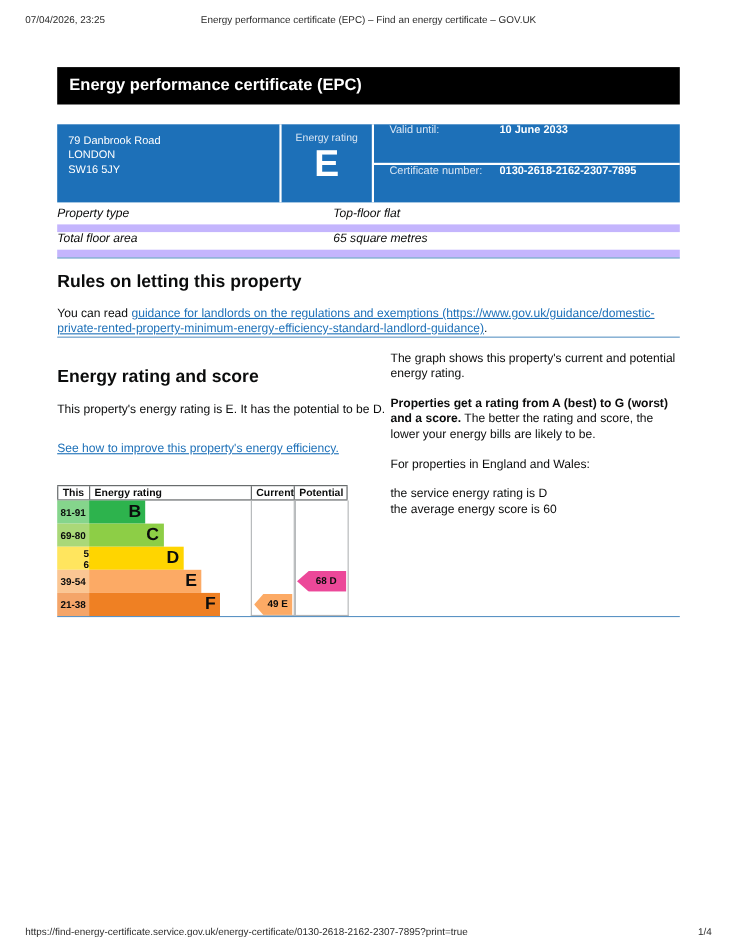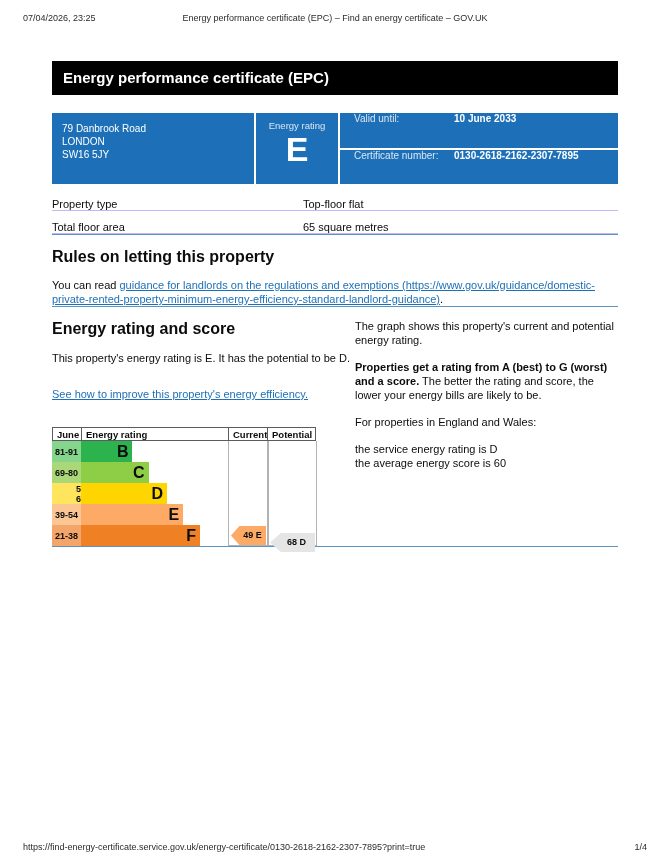--- a/index.html
+++ b/index.html
@@ -30,39 +30,39 @@
   .sum-rating .lbl { font-size:9.5px; color:#d9e6f4; }
   .sum-rating .big { font-size:34px; font-weight:bold; line-height:36px; }
   .sum-right { flex:1; display:flex; flex-direction:column; }
   .sum-row { flex:1; display:flex; align-items:flex-start; padding-left:14px; font-size:10px; }
   .sum-row .lbl { width:100px; color:#d9e6f4; }
   .sum-row .val { font-weight:bold; }
   .sum-hdiv { height:2px; background:#fff; }
 
   
   .facts { margin-top:4px; }
-  .facts-row { display:flex; font-size:11px; height:23px; align-items:flex-end;
-               border-bottom:1px solid #c4b5fd; }
+  .facts-row { display:flex; font-size:11px; height:23px; align-items:flex-start;
+               border-bottom:7px solid #c4b5fd;font-style:italic; }
   .facts-row .lbl { width:251px; }
 
   hr.blue { border:none; border-top:1px solid #5b93c4; margin:0; }
   .hr1 { margin-top:8px; }
   .hr2 { margin-top:18px; }
   .hr3 { margin-top:16px; }
 
   h2.sec { font-size:16px; font-weight:bold; margin-top:13px; }
   .body-txt { font-size:11px; line-height:14px; }
   p.para { margin-top:12px; }
   a.lnk { color:#1d70b8; text-decoration:underline; cursor:pointer; }
 
   
   .two-col { display:flex; margin-top:0; }
   .col-left { width:303px; }
   .col-right { width:263px; }
-  .col-left h2 { margin-top:13px; }
+  .col-left h2 { margin-top:27px; }
   .col-left .para1 { margin-top:13px; }
   .col-left .link-block { margin-top:22px; display:inline-block; }
   .col-right p { margin-top:13px; }
   .col-right .p1 { margin-top:12px; }
   .col-right .avg { margin-top:13px; }
 
   
   .chart { position:relative; width:264px; margin-top:25px; font-size:9px; }
   .chart-header { display:flex; height:14px; border-top:1px solid #585c5e; border-bottom:1px solid #585c5e; }
   .ch-cell { font-weight:bold; font-size:9.5px; line-height:13px; padding-left:4px;
@@ -145,21 +145,21 @@
   <hr class="blue hr2">
 
   <div class="two-col">
     <div class="col-left">
       <h2 class="sec">Energy rating and score</h2>
       <p class="body-txt para1">This property's energy rating is E. It has the potential to be D.</p>
       <a class="lnk body-txt link-block">See how to improve this property's energy efficiency.</a>
 
       <div class="chart">
         <div class="chart-header">
-          <div class="ch-cell ch-score">June</div>
+          <div class="ch-cell ch-score">This</div>
           <div class="ch-cell ch-rating">Energy rating</div>
           <div class="ch-cell ch-current">Current</div>
           <div class="ch-cell ch-potential">Potential</div>
         </div>
 
         <div class="bands">
           <div class="band-row">
             <div class="score-cell" style="background: rgb(133, 213, 140);">81-91</div>
             <div class="bar-wrap">
                 <div class="bar" style="background: rgb(45, 179, 77); width: 35%;">B</div>
@@ -187,21 +187,21 @@
             <div class="score-cell" style="background: rgb(244, 165, 105);">21-38</div>
             <div class="bar-wrap">
                 <div class="bar" style="background: rgb(239, 128, 35); width: 81%;">F</div>
               </div>
           </div>
         </div>
 
         <div class="col-frame frame-current"></div>
         <div class="col-frame frame-potential"></div>
         <div class="arrow arrow-current" style="background: rgb(252, 170, 101); top: 99px;">49 E</div>
-        <div class="arrow arrow-potential" style="background: #e5e5e5; top: 78px; margin-top: 28px;">68 D</div>
+        <div class="arrow arrow-potential" style="background: #ec4899; top: 78px;">68 D</div>
       </div>
     </div>
 
     <div class="col-right body-txt">
       <p class="p1">The graph shows this property's current and potential energy rating.</p>
       <p><b>Properties get a rating from A (best) to G (worst) and a score.</b><span> The better the rating and score, the lower your energy bills are likely to be.</span></p>
       <p>For properties in England and Wales:</p>
       <p class="avg">
         <span>the service energy rating is D</span><br>
         <span>the average energy score is 60</span>

